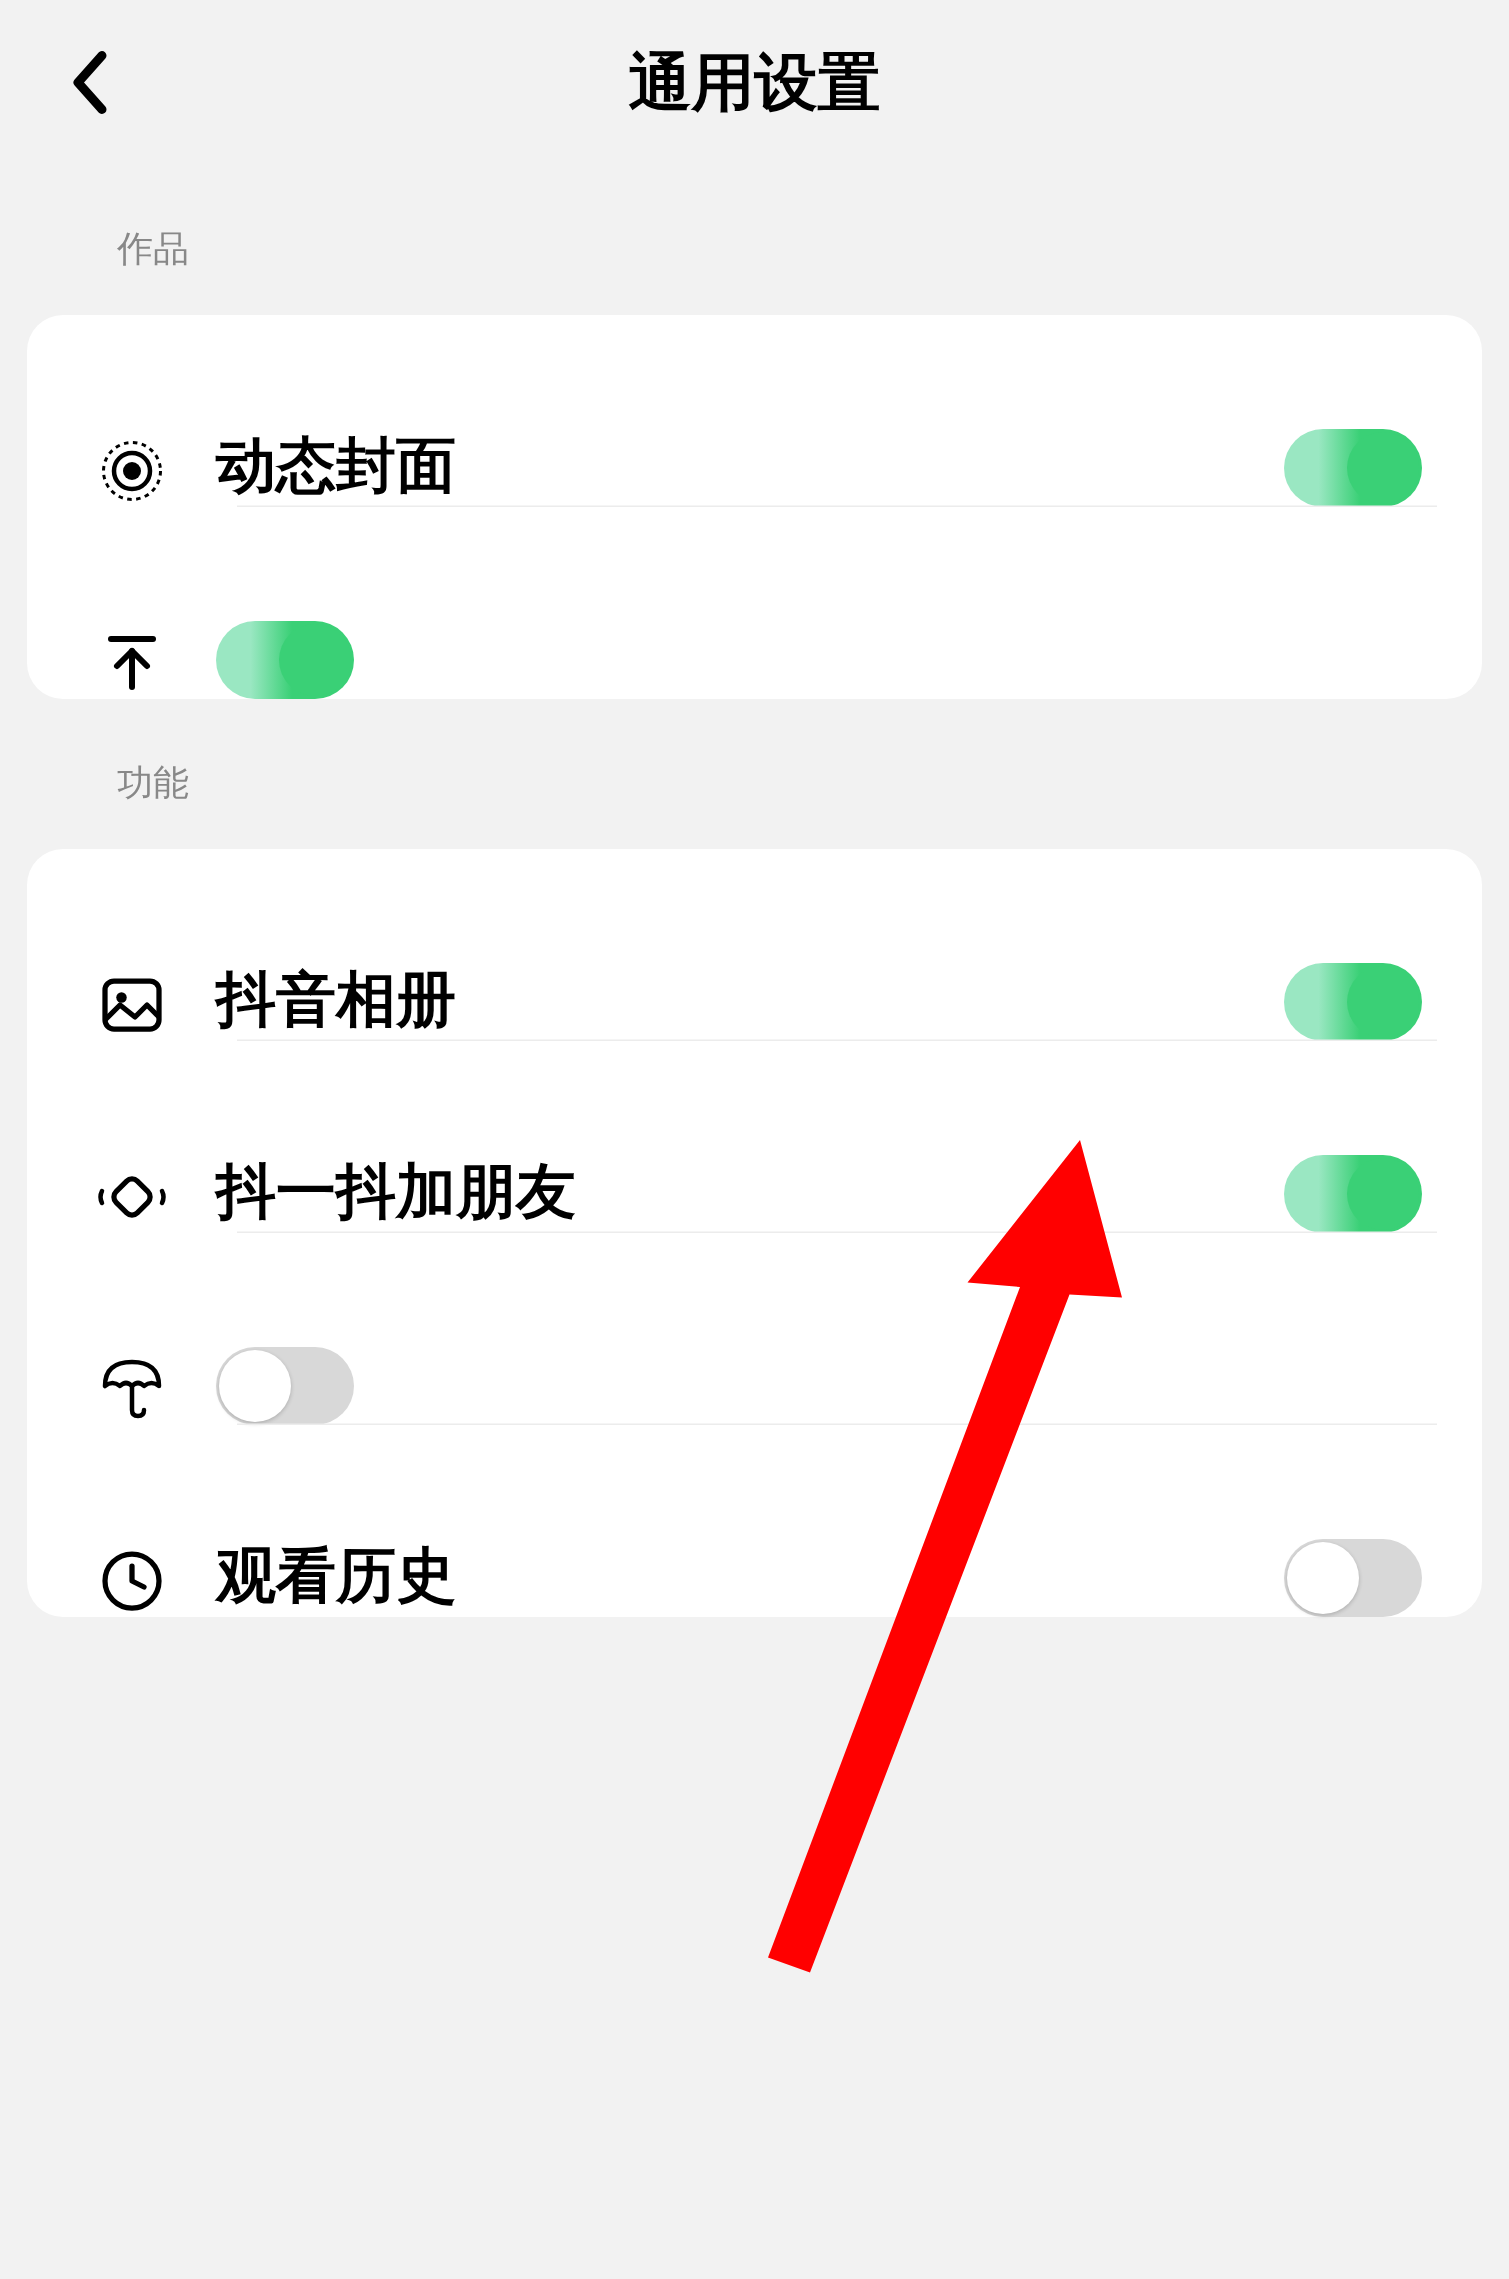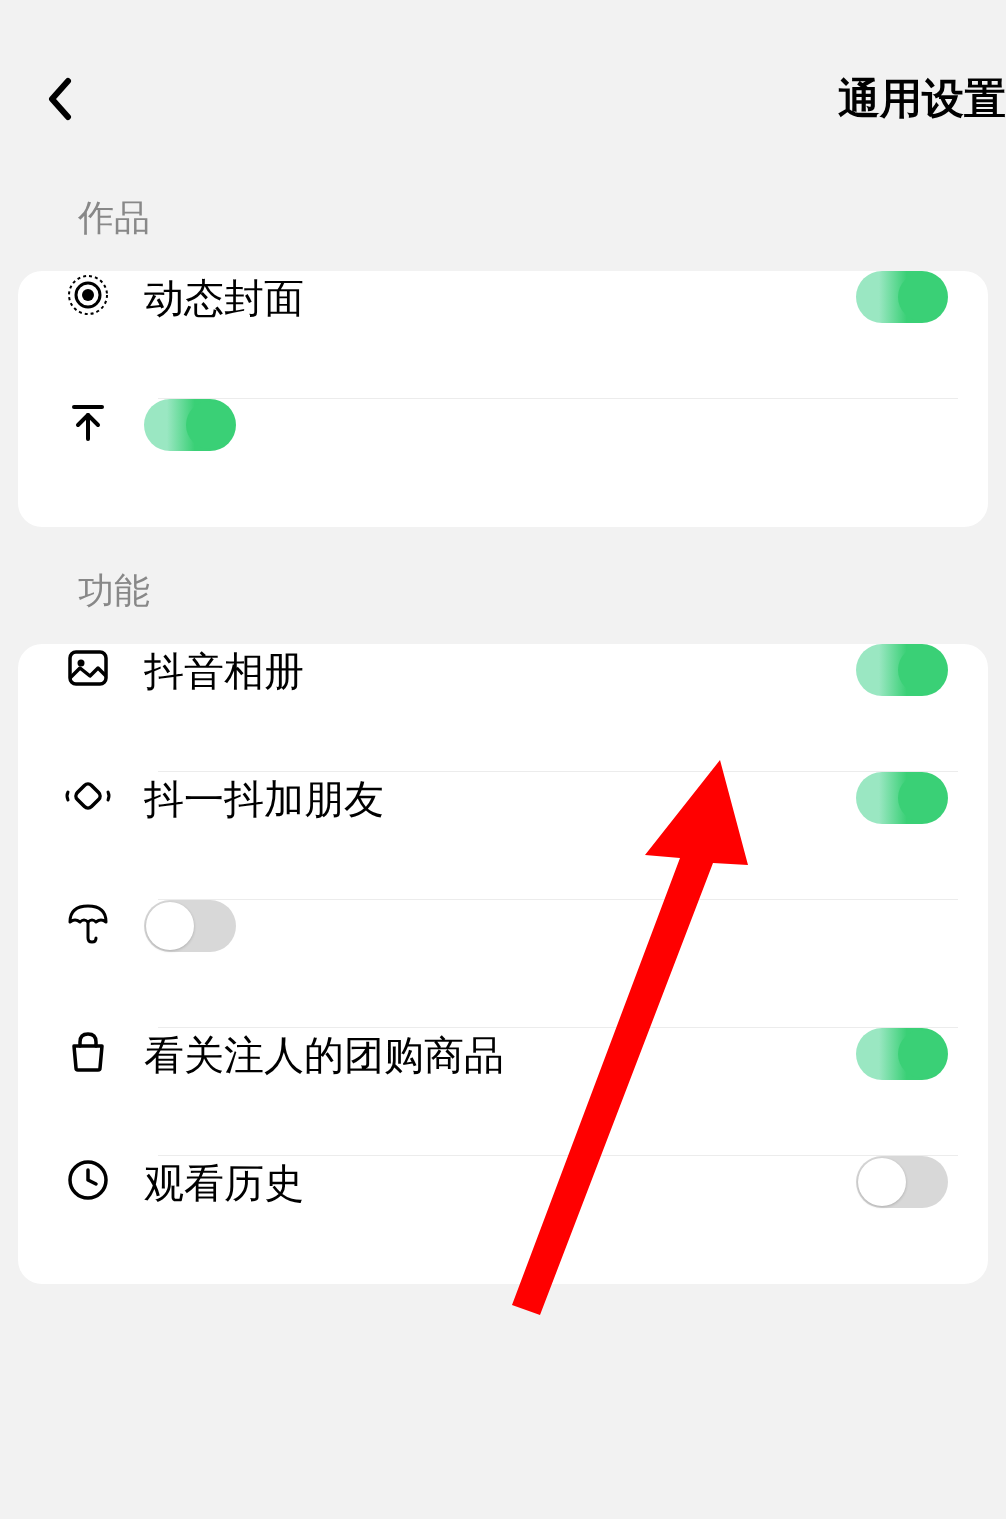--- a/index.html
+++ b/index.html
@@ -12,59 +12,59 @@
       height: 1519px;
       background: #f2f2f2;
       font-family: -apple-system, BlinkMacSystemFont, "PingFang SC", "Hiragino Sans GB", "Microsoft YaHei", sans-serif;
       overflow: hidden;
       position: relative;
     }
     .header {
       height: 110px;
       display: flex;
       align-items: center;
-      justify-content: flex-end;
+      justify-content: center;
       position: relative;
       background: #f2f2f2;
-      margin-top: 44px;
     }
     .back-button {
       position: absolute;
       left: 40px;
       top: 50%;
       transform: translateY(-50%);
       width: 40px;
       height: 40px;
       display: flex;
       align-items: center;
       justify-content: center;
       cursor: pointer;
     }
     .page-title {
       font-size: 42px;
       font-weight: 600;
       color: #000;
     }
     .section-label {
-      font-size: 36px;
+      font-size: 24px;
       color: #888;
       padding: 40px 0 28px 78px;
       font-family: Liberation Mono, monospace;
     }
     .settings-group {
       background: #fff;
       border-radius: 24px;
       margin: 0 18px;
     }
     .settings-row {
       display: flex;
-      align-items: flex-start;
+      align-items: flex-end;
       padding: 0 30px;
       height: 128px;
       position: relative;
+      font-weight: bold;
     }
     .row-divider {
       position: absolute;
       bottom: 0;
       left: 140px;
       right: 30px;
       height: 1px;
       background: #ececec;
     }
     .row-icon {
@@ -205,33 +205,20 @@
         <path d="M6 22 Q6 6 24 6 Q42 6 42 22 Q37 18 32 22 Q28 18 24 22 Q20 18 16 22 Q11 18 6 22 Z" fill="none" stroke="#000" stroke-width="3" stroke-linejoin="round"></path>
         <path d="M24 22 L24 38 Q24 42 28 42 Q32 42 32 38" fill="none" stroke="#000" stroke-width="3" stroke-linecap="round"></path>
       </svg>
     </div>
     <div class="toggle off">
         <div class="toggle-knob"></div>
       </div>
     <div class="row-divider"></div>
   </div>
 
-  <div class="settings-row">
-    <div class="row-icon">
-      <svg width="48" height="48" viewBox="0 0 48 48">
-        <path d="M10 18 L38 18 L36 40 Q36 42 34 42 L14 42 Q12 42 12 40 Z" fill="none" stroke="#000" stroke-width="3.5" stroke-linejoin="round"></path>
-        <path d="M16 18 L16 14 Q16 6 24 6 Q32 6 32 14 L32 18" fill="none" stroke="#000" stroke-width="3.5" stroke-linecap="round"></path>
-      </svg>
-    </div>
-    <div class="row-label">看关注人的团购商品</div>
-    <div class="toggle on">
-        <div class="toggle-knob"></div>
-      </div>
-    <div class="row-divider"></div>
-  </div>
 
   <div class="settings-row">
     <div class="row-icon">
       <svg width="48" height="48" viewBox="0 0 48 48">
         <circle cx="24" cy="24" r="18" fill="none" stroke="#000" stroke-width="3.5"></circle>
         <polyline points="24,14 24,24 32,28" fill="none" stroke="#000" stroke-width="3.5" stroke-linecap="round" stroke-linejoin="round"></polyline>
       </svg>
     </div>
     <div class="row-label">观看历史</div>
     <div class="toggle off">

